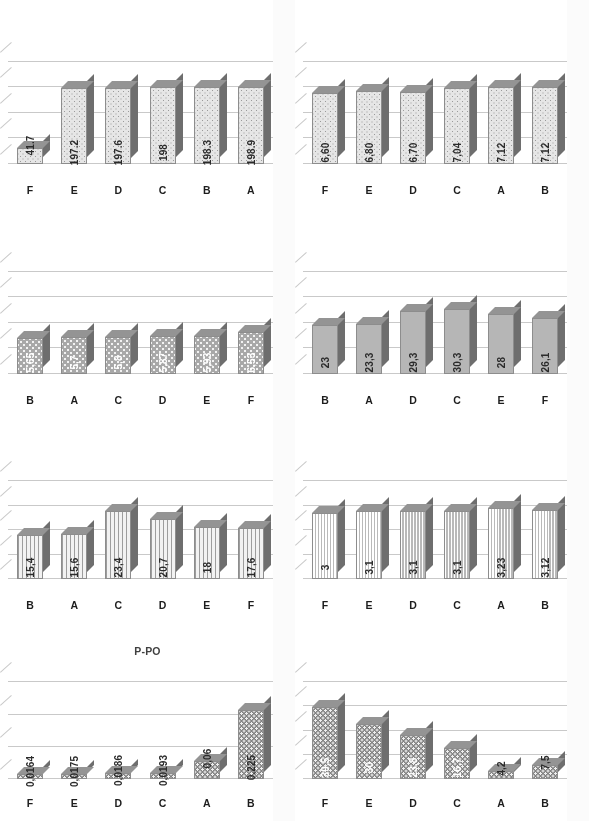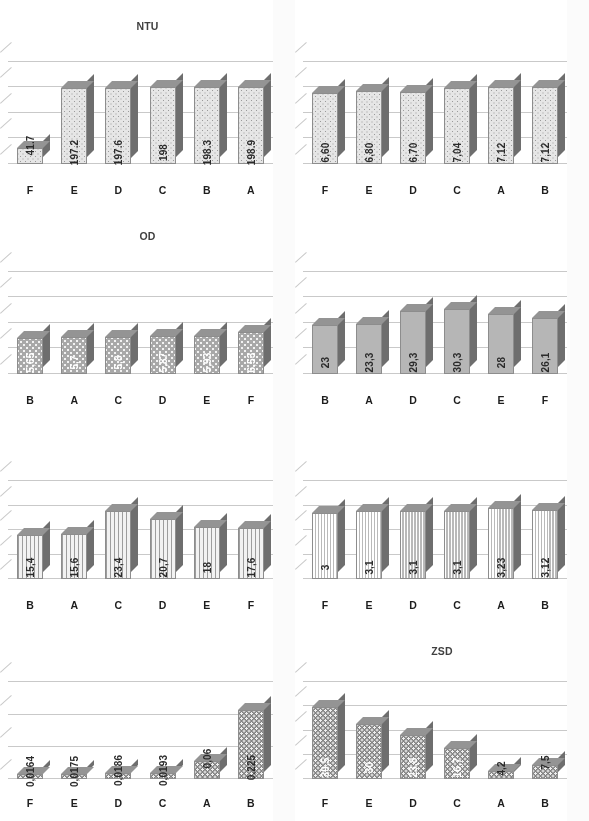--- a/index.html
+++ b/index.html
@@ -191,21 +191,20 @@
   .s-vlines{background:#7a7a7a;}
   .t-vlines{background:#ababab;}
   .lbl-dark{color:#2b2b2b;}
   .lbl-white{color:#ffffff;}
 </style>
 </head>
 <body>
 
 <div class="grid-wrap">
     <div class="panel">
-      <div class="chart-title">NTU</div>
       <div class="plot">
         <div class="floor-shade"></div>
         <div class="gridlines">
           <div class="gl" style="bottom: 0%;">
             <span class="riser"></span>
           </div>
           <div class="gl" style="bottom: 23.25%;">
             <span class="riser"></span>
           </div>
           <div class="gl" style="bottom: 46.5%;">
@@ -354,21 +353,20 @@
       <div class="cats">
         <div class="cat">F</div>
         <div class="cat">E</div>
         <div class="cat">D</div>
         <div class="cat">C</div>
         <div class="cat">A</div>
         <div class="cat">B</div>
       </div>
     </div>
     <div class="panel">
-      <div class="chart-title">OD</div>
       <div class="plot">
         <div class="floor-shade"></div>
         <div class="gridlines">
           <div class="gl" style="bottom: 0%;">
             <span class="riser"></span>
           </div>
           <div class="gl" style="bottom: 23.25%;">
             <span class="riser"></span>
           </div>
           <div class="gl" style="bottom: 46.5%;">
@@ -675,20 +673,21 @@
       <div class="cats">
         <div class="cat">F</div>
         <div class="cat">E</div>
         <div class="cat">D</div>
         <div class="cat">C</div>
         <div class="cat">A</div>
         <div class="cat">B</div>
       </div>
     </div>
     <div class="panel short">
+      <div class="chart-title">P-PO</div>
       <div class="plot">
         <div class="floor-shade"></div>
         <div class="gridlines">
           <div class="gl" style="bottom: 0%;">
             <span class="riser"></span>
           </div>
           <div class="gl" style="bottom: 31%;">
             <span class="riser"></span>
           </div>
           <div class="gl" style="bottom: 62%;">
@@ -762,21 +761,20 @@
       <div class="cats">
         <div class="cat">F</div>
         <div class="cat">E</div>
         <div class="cat">D</div>
         <div class="cat">C</div>
         <div class="cat">A</div>
         <div class="cat">B</div>
       </div>
     </div>
     <div class="panel short">
-      <div class="chart-title">ZSD</div>
       <div class="plot">
         <div class="floor-shade"></div>
         <div class="gridlines">
           <div class="gl" style="bottom: 0%;">
             <span class="riser"></span>
           </div>
           <div class="gl" style="bottom: 23.25%;">
             <span class="riser"></span>
           </div>
           <div class="gl" style="bottom: 46.5%;">

